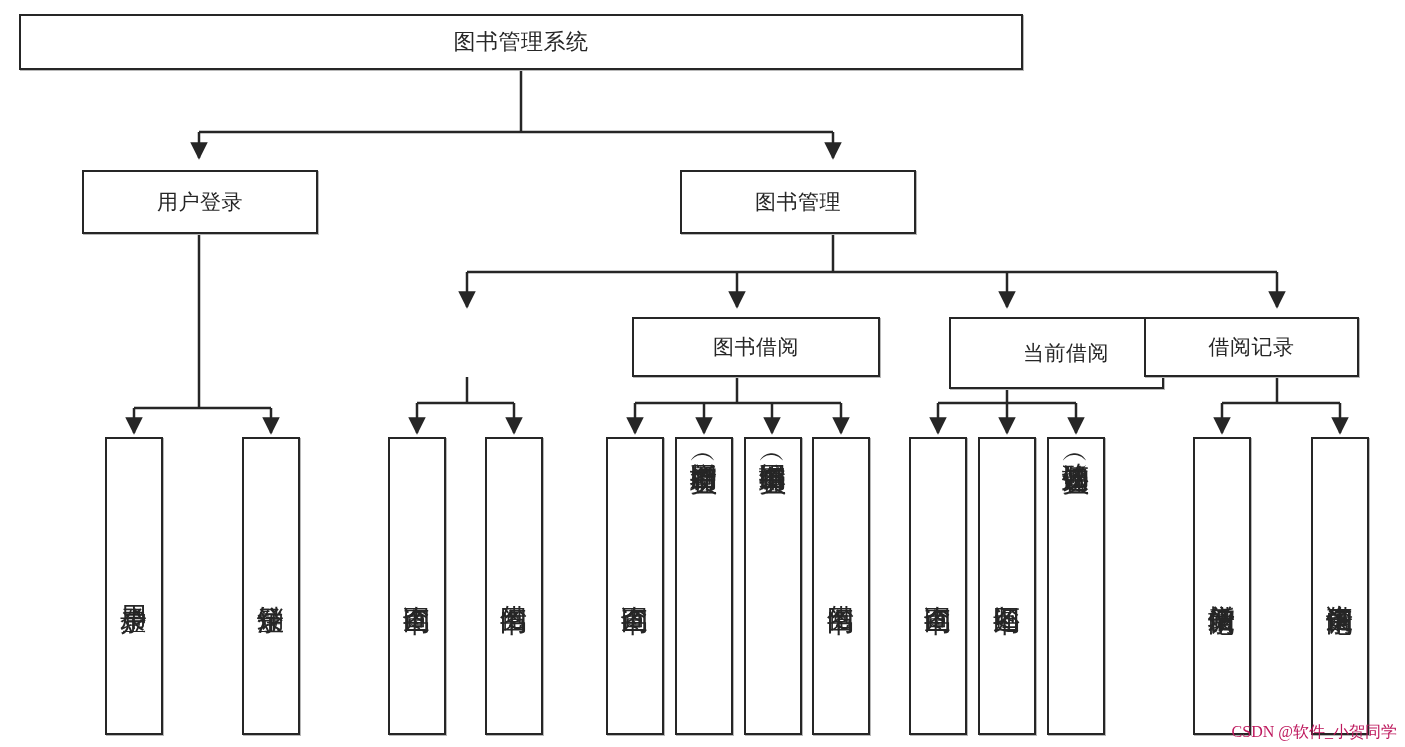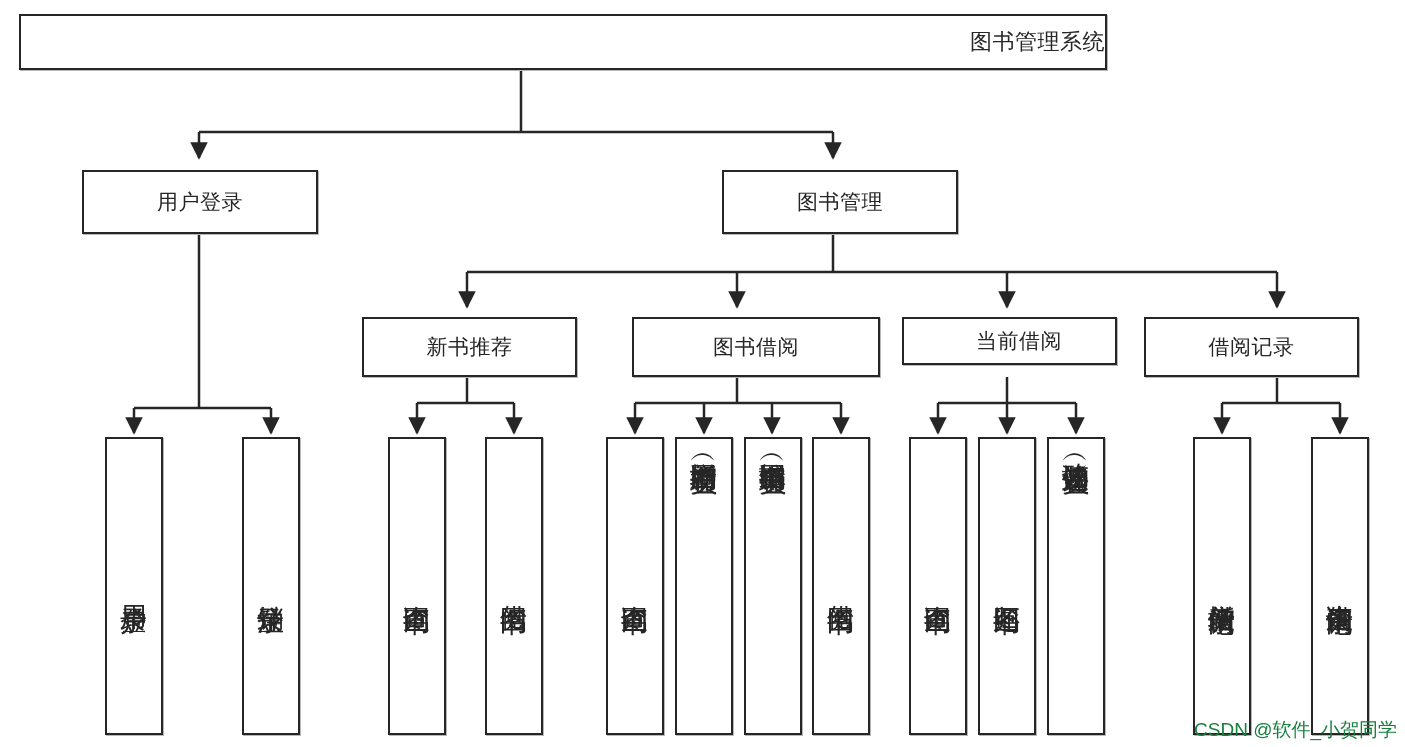--- a/index.html
+++ b/index.html
@@ -67,24 +67,24 @@
   }
   
   .node.vert.centered {
     align-items: center;
     padding-top: 0;
   }
   #watermark {
     position: absolute;
     right: 8px;
     bottom: 4px;
-    font-size: 19px;
-    color: #15803d;
+    font-size: 16px;
+    color: #be185d;
     white-space: nowrap;
-    font-family: Liberation Sans, sans-serif;
+    font-family: Liberation Serif, serif;
   }
 </style>
 </head>
 <body>
 
 <div id="canvas">
 
   <svg id="wires" viewBox="0 0 1405 747" xmlns="http://www.w3.org/2000/svg">
     <defs>
       <marker id="arrow" viewBox="0 0 10 10" refX="9" refY="5" markerWidth="7" markerHeight="7" orient="auto-start-reverse">
@@ -128,41 +128,38 @@
       <path d="M 1007 403 L 1007 433" marker-end="url(#arrow)"></path>
       <path d="M 1076 403 L 1076 433" marker-end="url(#arrow)"></path>
 
       <path d="M 1277 377 L 1277 403"></path>
       <path d="M 1222 403 L 1340 403"></path>
       <path d="M 1222 403 L 1222 433" marker-end="url(#arrow)"></path>
       <path d="M 1340 403 L 1340 433" marker-end="url(#arrow)"></path>
     </g>
   </svg>
 
-  <div class="node horiz root" style="left:19px; top:14px; width:1088px; height:56px;justify-content:flex-end;">
+  <div class="node horiz root" style="left:19px; top:14px; width:1004px; height:56px;">
     <span class="label">图书管理系统</span>
   </div>
 
   <div class="node horiz" style="left:82px; top:170px; width:236px; height:64px;">
     <span class="label">用户登录</span>
   </div>
 
-  <div class="node horiz" style="left:722px; top:170px; width:236px; height:64px;">
+  <div class="node horiz" style="left:680px; top:170px; width:236px; height:64px;">
     <span class="label">图书管理</span>
   </div>
 
-  <div class="node horiz" style="left:362px; top:317px; width:215px; height:60px;">
-    <span class="label">新书推荐</span>
-  </div>
 
   <div class="node horiz" style="left:632px; top:317px; width:248px; height:60px;">
     <span class="label">图书借阅</span>
   </div>
 
-  <div class="node horiz" style="left:902px; top:317px; width:215px; height:48px;padding-left:19px;">
+  <div class="node horiz" style="left:949px; top:317px; width:215px; height:72px;padding-left:19px;">
     <span class="label">当前借阅</span>
   </div>
 
   <div class="node horiz" style="left:1144px; top:317px; width:215px; height:60px;">
     <span class="label">借阅记录</span>
   </div>
 
   <div class="node vert centered" style="left:105px; top:437px; width:58px; height:298px;">
     <span class="label">用户登录</span>
   </div>

